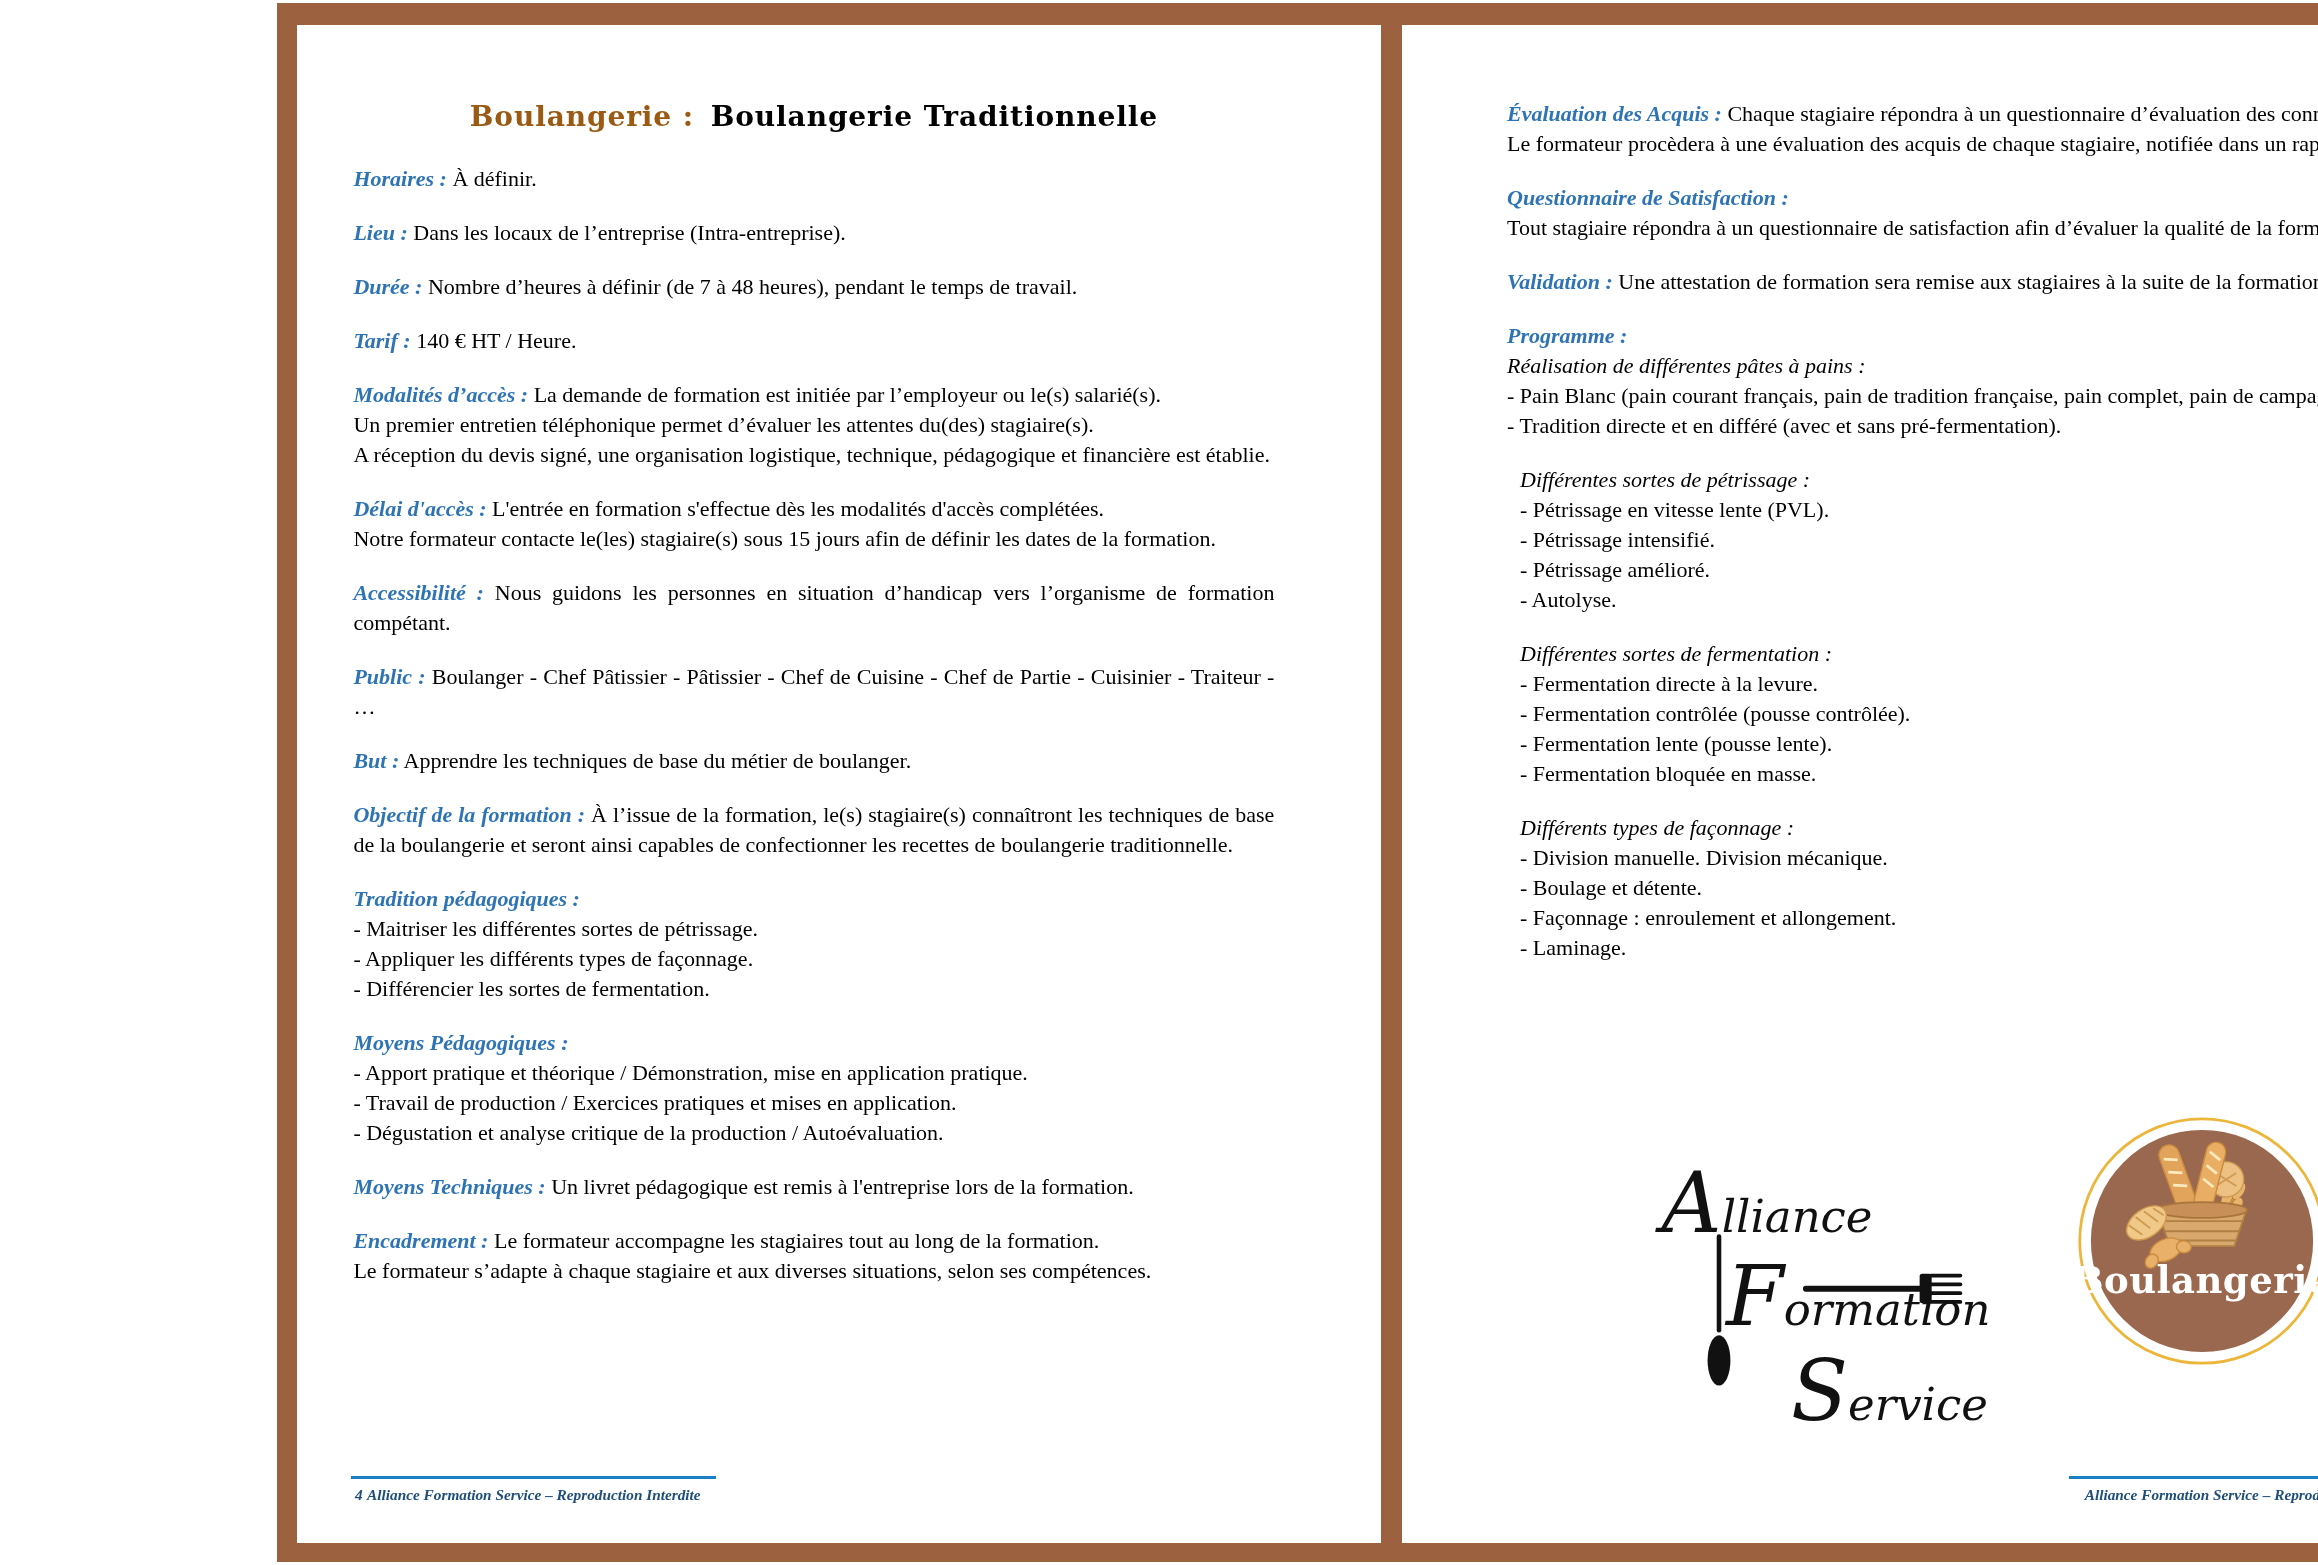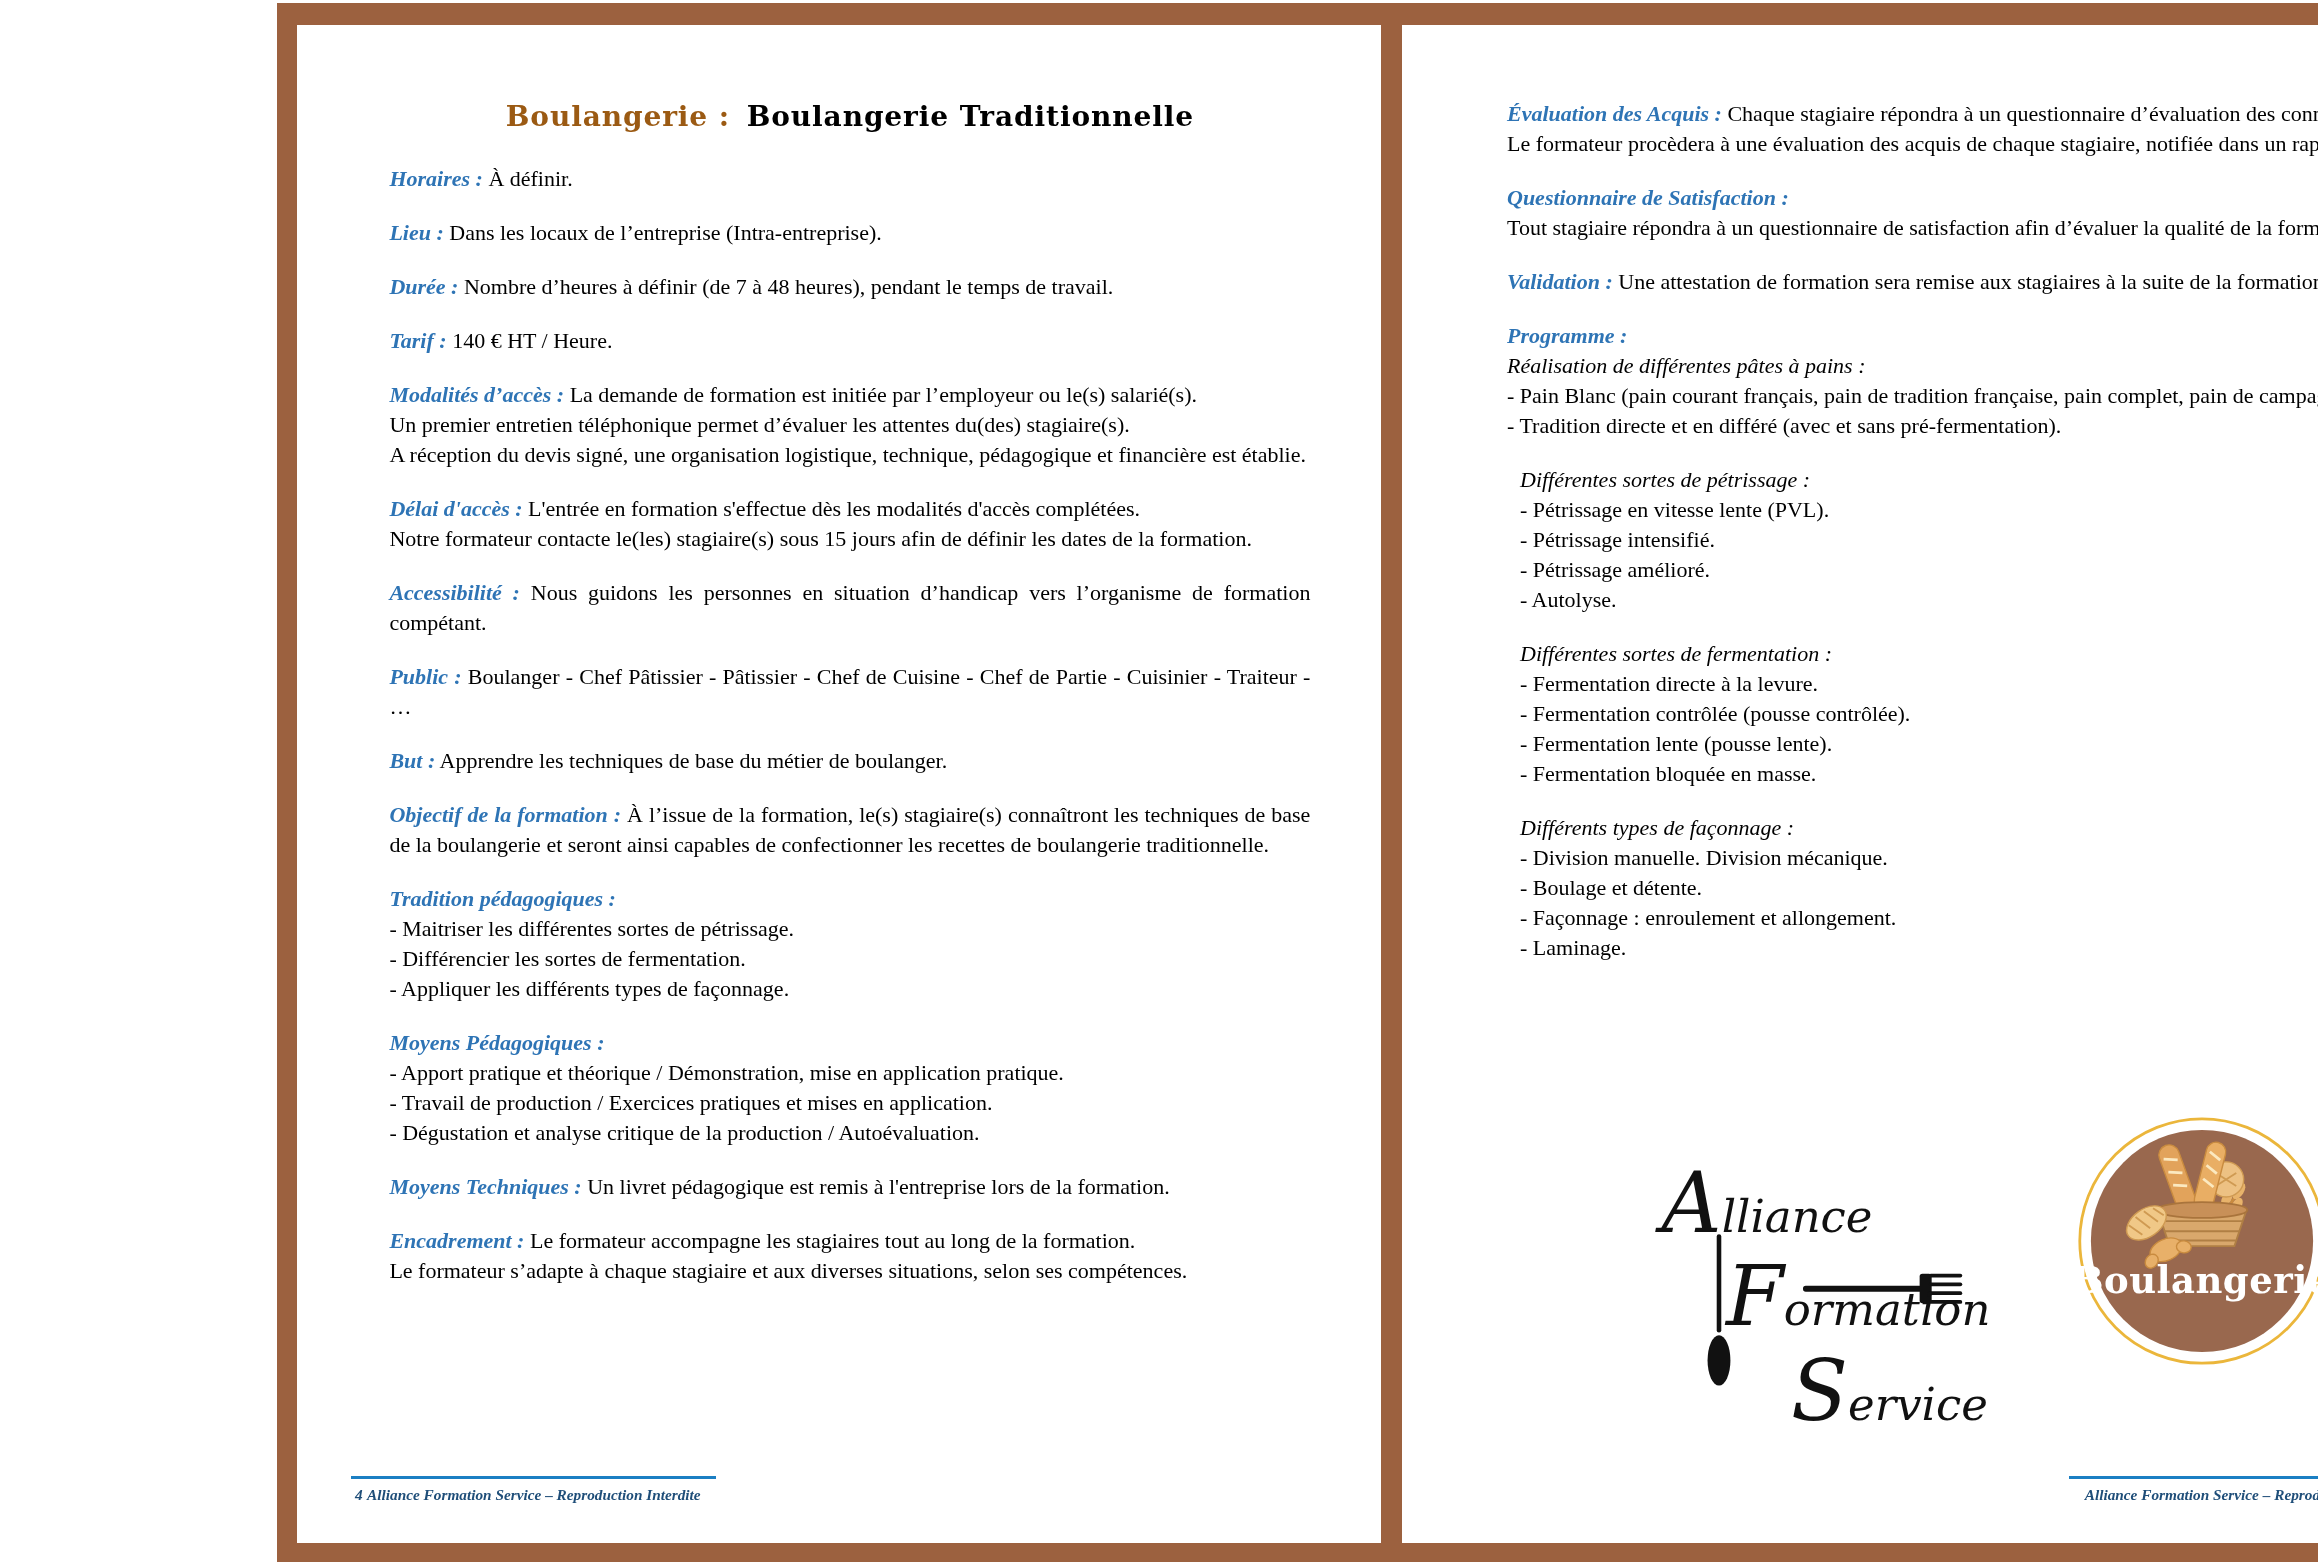--- a/index.html
+++ b/index.html
@@ -29,21 +29,21 @@
   .page-1 { left: 20.4px; }
   .page-2 { left: 1125px; }
 
   .content {
     position: relative;
     width: 100%; height: 100%;
     font-size: 22px;
     line-height: 30px;
     color: #000000;
   }
-  .content-1 { padding: 74px 107px 8px 56px; margin-left: 36px; }
+  .content-1 { padding: 74px 107px 8px 56px; }
   .content-2 { padding: 74px 53px 0 105px; }
 
   
   .doc-title {
     text-align: center;
     font-family: "DejaVu Serif", serif;
     font-weight: bold;
     font-size: 28px;
     line-height: 36px;
     letter-spacing: 0.9px;
@@ -193,22 +193,22 @@
       </p>
 
       <p class="sec">
         <span class="label">Objectif de la formation :</span>
         <span class="sec-text">À l’issue de la formation, le(s) stagiaire(s) connaîtront les techniques de base de la boulangerie et seront ainsi capables de confectionner les recettes de boulangerie traditionnelle.</span>
       </p>
 
       <div class="sec">
         <div class="label label-block">Tradition pédagogiques :</div>
         <div class="item">- Maitriser les différentes sortes de pétrissage.</div>
+        <div class="item">- Appliquer les différents types de façonnage.</div>
         <div class="item">- Différencier les sortes de fermentation.</div>
-        <div class="item">- Appliquer les différents types de façonnage.</div>
       </div>
 
       <div class="sec">
         <div class="label label-block">Moyens Pédagogiques :</div>
         <div class="item">- Apport pratique et théorique / Démonstration, mise en application pratique.</div>
         <div class="item">- Travail de production / Exercices pratiques et mises en application.</div>
         <div class="item">- Dégustation et analyse critique de la production / Autoévaluation.</div>
       </div>
 
       <p class="sec">

